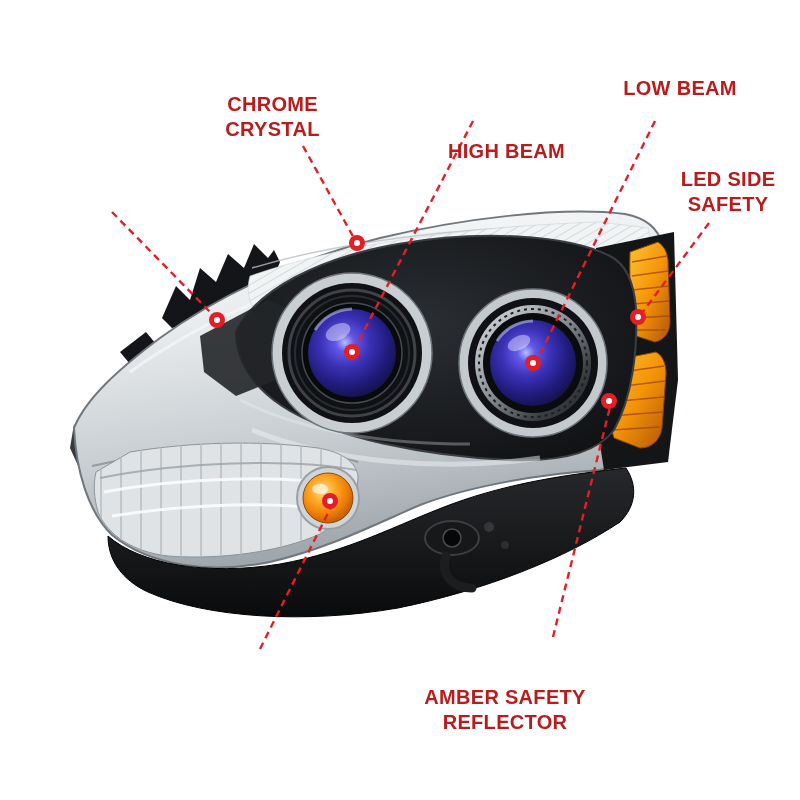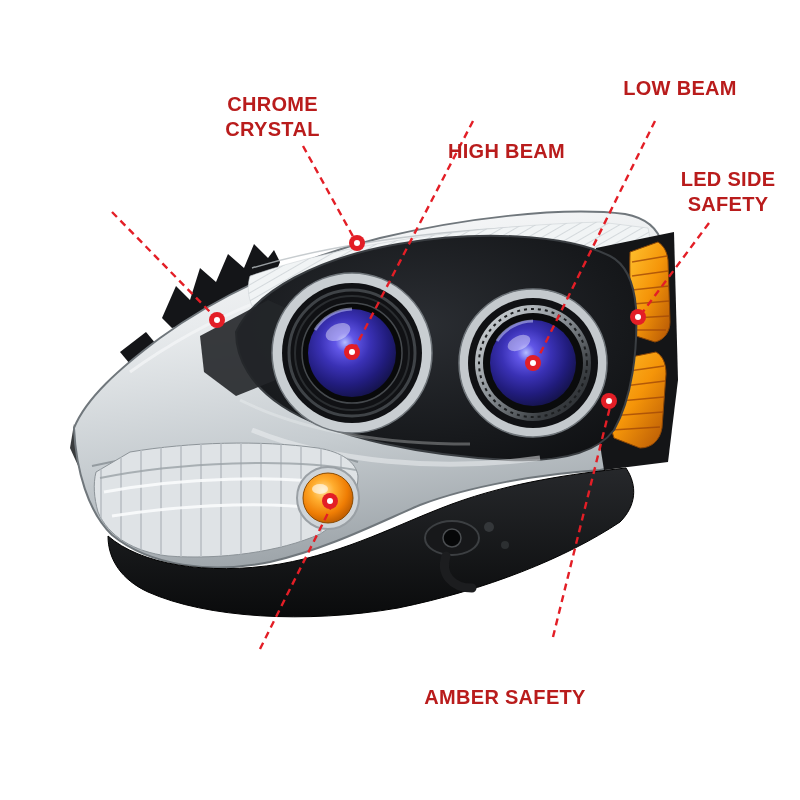--- a/index.html
+++ b/index.html
@@ -246,15 +246,16 @@
   </div>
   <div class="callout c-low">
     <span>LOW BEAM</span>
   </div>
   <div class="callout c-led">
     <span>LED SIDE</span>
     <span>SAFETY</span>
   </div>
   <div class="callout c-amber">
     <span>AMBER SAFETY</span>
+    <span>REFLECTOR</span>
   </div>
 
 </div>
 
 </body></html>

